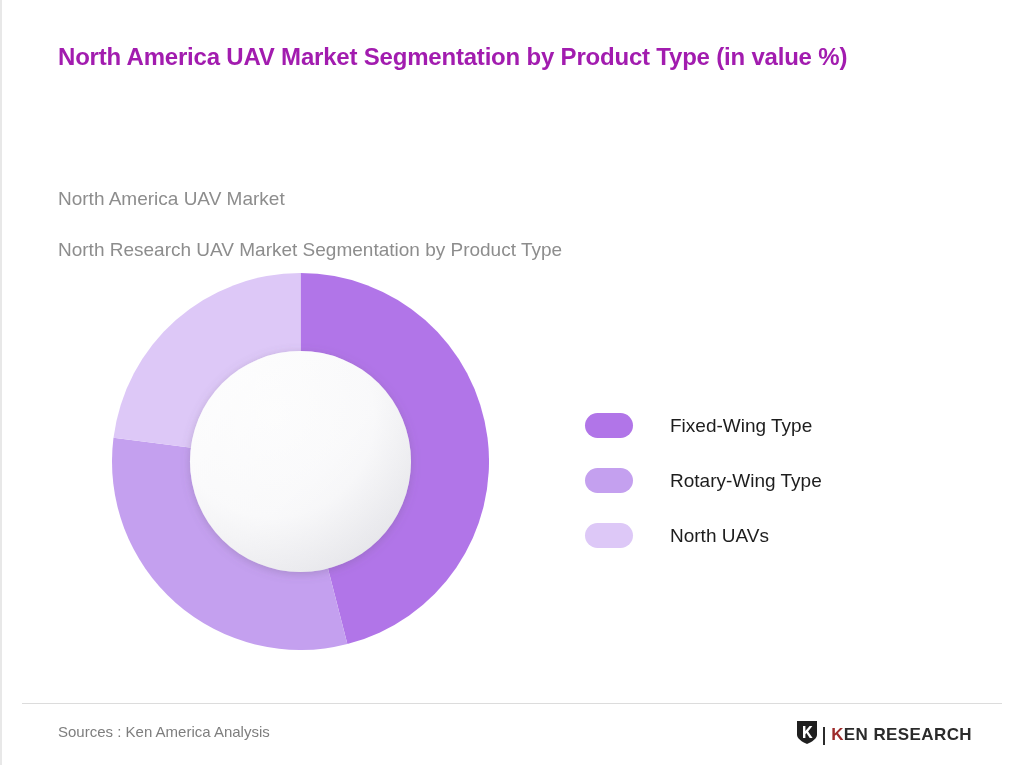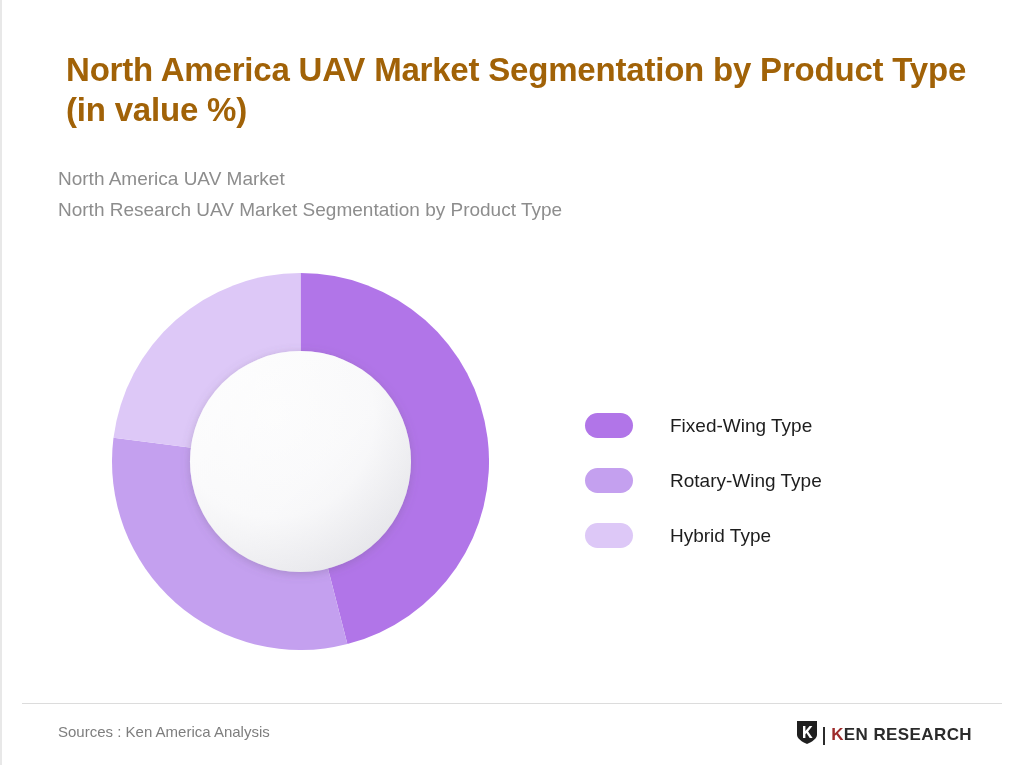--- a/index.html
+++ b/index.html
@@ -22,40 +22,41 @@
   }
 
   
   .header {
     position: absolute;
     left: 56px;
     top: 42px;
     width: 930px;
   }
   .chart-title {
-    font-size: 33px;
+    font-size: 24px;
     font-weight: bold;
-    color: #a16207;
+    color: #a21caf;
     line-height: 1.22;
     letter-spacing: -0.2px;
-    margin: 8px;
+    margin: 0;
     font-family: "Liberation Sans", sans-serif;
   }
 
   .subtitle-block {
     position: absolute;
     left: 56px;
     top: 164px;
     width: 900px;
   }
   .subtitle-line {
     font-size: 19px;
     color: #8d8d8d;
     line-height: 1.62;
     font-family: "Liberation Sans", sans-serif;
+    margin-top: 20px;
   }
 
   
   .chart-area {
     position: absolute;
     left: 0;
     top: 248px;
     width: 1020px;
     height: 440px;
   }
@@ -212,21 +213,21 @@
       <div class="legend-item">
         <span class="legend-swatch" style="background:#b175e8"></span>
         <span class="legend-label">Fixed-Wing Type</span>
       </div>
       <div class="legend-item">
         <span class="legend-swatch" style="background:#c4a0ef"></span>
         <span class="legend-label">Rotary-Wing Type</span>
       </div>
       <div class="legend-item">
         <span class="legend-swatch" style="background:#ddc8f7"></span>
-        <span class="legend-label">Hybrid Type</span>
+        <span class="legend-label">North UAVs</span>
       </div>
     </div>
   </div>
 
   <div class="footer-rule"></div>
   <div class="footer-source">Sources : Ken America Analysis</div>
 
   <div class="brand">
     <svg class="brand-mark" viewBox="0 0 22 25">
       <path d="M1 1 H21 V15 C21 20 11 24 11 24 C11 24 1 20 1 15 Z" fill="#1f1f1f"></path>

